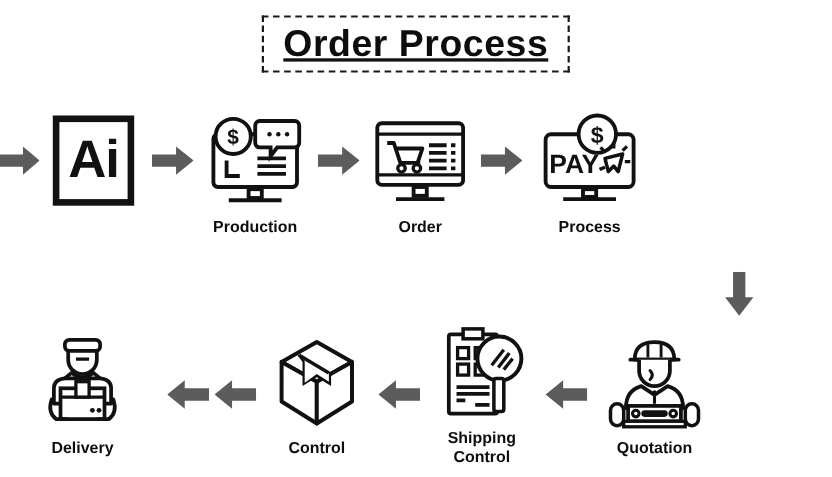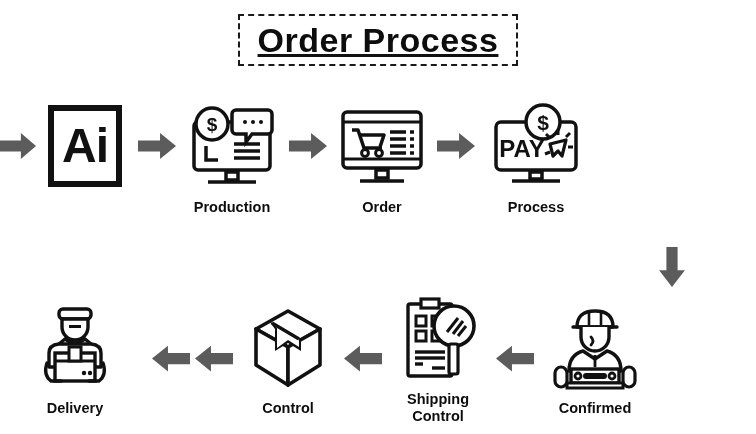--- a/index.html
+++ b/index.html
@@ -323,15 +323,15 @@
         <line x1="46" y1="52" x2="46" y2="64" stroke="#111" stroke-width="2.8"></line>
         <rect x="22" y="66" width="48" height="14" fill="#fff" stroke="#111" stroke-width="3.4"></rect>
         <rect x="34" y="70" width="24" height="6" rx="3" fill="#111"></rect>
         <circle cx="29" cy="73" r="3" fill="none" stroke="#111" stroke-width="2.8"></circle>
         <circle cx="63" cy="73" r="3" fill="none" stroke="#111" stroke-width="2.8"></circle>
         <rect x="18" y="80" width="56" height="5" fill="#fff" stroke="#111" stroke-width="3"></rect>
         <rect x="6" y="64" width="12" height="20" rx="6" fill="#fff" stroke="#111" stroke-width="3.2"></rect>
         <rect x="74" y="64" width="12" height="20" rx="6" fill="#fff" stroke="#111" stroke-width="3.2"></rect>
       </svg>
     </div>
-    <div class="step-label">Confirmed</div>
+    <div class="step-label">Quotation</div>
   </div>
 </div>
 
 </body></html>

